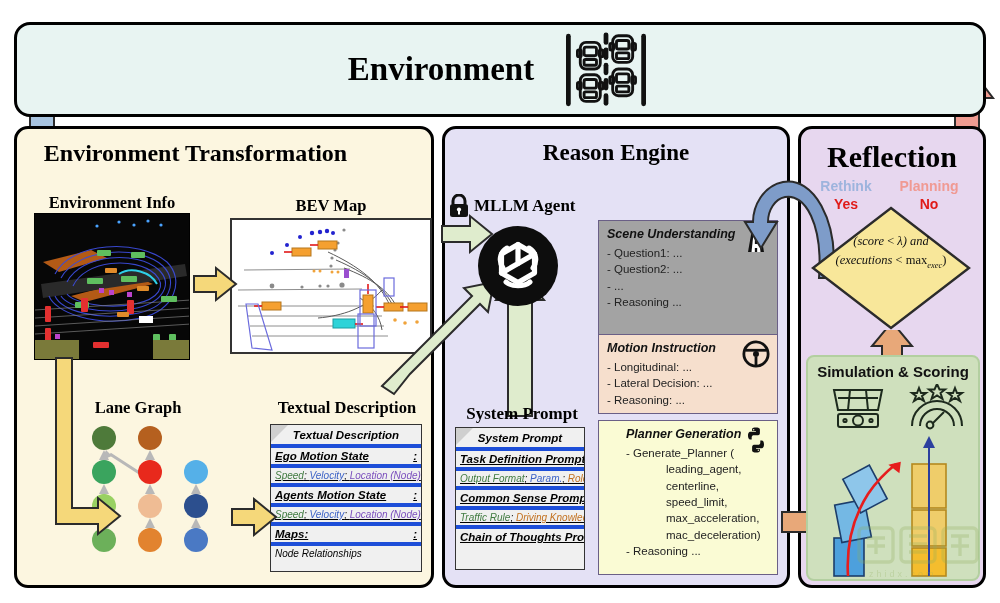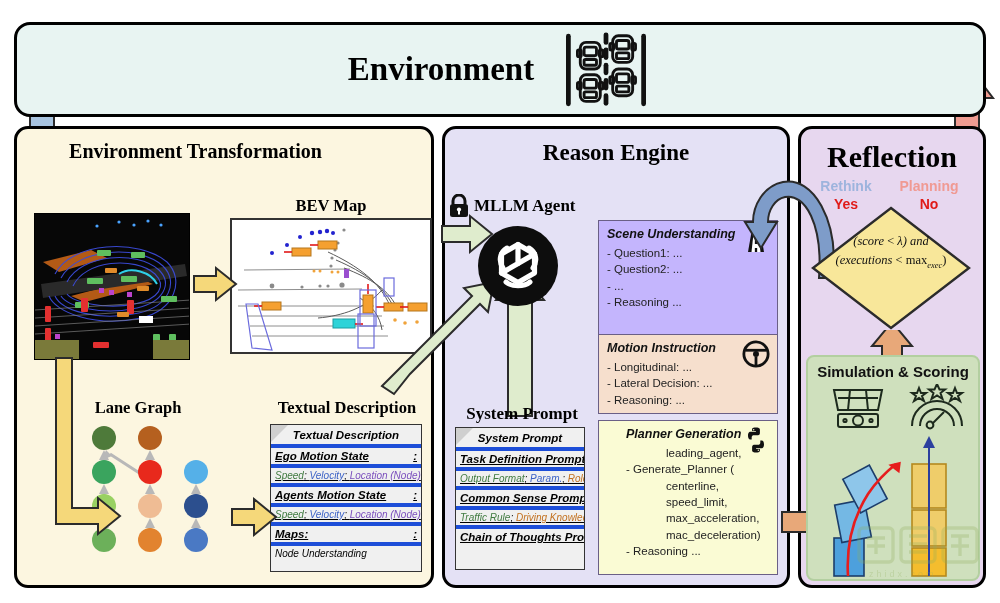--- a/index.html
+++ b/index.html
@@ -40,21 +40,21 @@
 
   #td-note{left:270px;top:424px;width:152px;height:148px;}
   #sp-note{left:455px;top:427px;width:130px;height:143px;}
 
   
   .cot{position:absolute;border:1.6px solid #6a5f86;box-sizing:border-box;padding:6px 8px;}
   .cot h4{margin:0 0 4px 0;font-family:"Liberation Sans",sans-serif;font-style:italic;
           font-weight:bold;font-size:12.5px;color:#111;}
   .cot .li{font-family:"Liberation Sans",sans-serif;font-size:11.5px;color:#222;line-height:1.42;white-space:nowrap;}
   .cot .li.ind{padding-left:40px;}
-  #cot-scene{left:598px;top:220px;width:180px;height:139px;background:#c4b5fd;}
+  #cot-scene{left:598px;top:220px;width:180px;height:139px;background:#a3a3a3;}
   #cot-motion{left:598px;top:334px;width:180px;height:80px;background:#f6dfcd;}
   #cot-planner{left:598px;top:420px;width:180px;height:155px;background:#fafbd4;padding-left:27px;}
   .cot-icon{position:absolute;right:7px;top:5px;width:28px;height:28px;}
 
   
   #rethink-label{position:absolute;left:806px;top:178px;width:80px;text-align:center;
      font-family:"Liberation Sans",sans-serif;font-weight:bold;font-size:14px;color:#9db4dd;}
   #yes-label{position:absolute;left:806px;top:196px;width:80px;text-align:center;
      font-family:"Liberation Sans",sans-serif;font-weight:bold;font-size:14px;color:#e01b18;}
   #planning-label{position:absolute;left:886px;top:178px;width:86px;text-align:center;
@@ -133,22 +133,23 @@
           <rect x="59" y="46" width="13" height="9" rx="2"></rect>
           <rect x="59" y="59" width="13" height="6" rx="1.5"></rect>
           <rect x="52" y="49" width="4" height="7" rx="1.5"></rect>
           <rect x="75" y="49" width="4" height="7" rx="1.5"></rect>
         </g>
       </svg>
     </div>
   </div>
 
   <div class="panel et-panel"></div>
-  <div class="sub-title" style="left:14px;top:140px;width:363px;font-size:20px;">Environment Transformation</div>
-
+  <div class="sub-title" style="left:14px;top:140px;width:363px;font-size:24px;">Environment Transformation</div>
+
+  <div class="sub-title" style="left:34px;top:193px;width:156px;">Environment Info</div>
   <div class="sub-title" style="left:230px;top:196px;width:202px;">BEV Map</div>
   <div class="sub-title" style="left:58px;top:398px;width:160px;">Lane Graph</div>
   <div class="sub-title" style="left:262px;top:398px;width:170px;">Textual Description</div>
 
   <div class="img-box" id="env-info-img">
     <svg width="156" height="147" viewBox="0 0 156 147">
       <rect width="156" height="147" fill="#070707"></rect>
       <g transform="translate(0,0)">
         <polygon points="8,48 56,36 72,44 24,58" fill="#b35a16"></polygon>
         <polygon points="36,82 104,64 118,70 50,88" fill="#b35a16"></polygon>
@@ -336,21 +337,21 @@
         <div class="note-row row-sub"><span style="color: rgb(63, 122, 63);">Speed</span><span style="color: rgb(17, 17, 17);">;  </span><span style="color: rgb(60, 98, 198);">Velocity</span><span style="color: rgb(17, 17, 17);">; </span><span style="color: rgb(123, 79, 189);">Location (Node)</span></div>
         <div class="note-row row-head">
           <span>Agents Motion State</span>
           <span>:</span>
         </div>
         <div class="note-row row-sub"><span style="color: rgb(63, 122, 63);">Speed</span><span style="color: rgb(17, 17, 17);">;  </span><span style="color: rgb(60, 98, 198);">Velocity</span><span style="color: rgb(17, 17, 17);">; </span><span style="color: rgb(123, 79, 189);">Location (Node)</span></div>
         <div class="note-row row-head">
           <span>Maps:</span>
           <span>:</span>
         </div>
-        <div class="note-row" style="font-style: italic; font-size: 10px;">Node Understanding</div>
+        <div class="note-row" style="font-style: italic; font-size: 10px;">Node Relationships</div>
       </div>
   </div>
 
   <svg class="abs" style="left:14px;top:126px;" width="420" height="462" viewBox="0 0 420 462">
 
     <g>
       <path d="M180 150 L202 150 L202 142 L222 158 L202 174 L202 166 L180 166 Z" fill="#f5d87a" stroke="#2b2b2b" stroke-width="2"></path>
     </g>
 
     <g>
@@ -445,22 +446,22 @@
     <svg class="cot-icon" viewBox="0 0 30 30">
       <circle cx="15" cy="15" r="13" fill="none" stroke="#111" stroke-width="3"></circle>
       <circle cx="15" cy="15" r="3.2" fill="#111"></circle>
       <path d="M3.5 11 H26.5" stroke="#111" stroke-width="3"></path>
       <path d="M15 18 V27" stroke="#111" stroke-width="3"></path>
     </svg>
   </div>
 
   <div class="cot" id="cot-planner">
     <h4>Planner Generation</h4>
+    <div class="li">- Generate_Planner (</div>
     <div class="li ind">leading_agent,</div>
-    <div class="li">- Generate_Planner (</div>
     <div class="li ind">centerline,</div>
     <div class="li ind">speed_limit,</div>
     <div class="li ind">max_acceleration,</div>
     <div class="li ind">mac_deceleration)</div>
     <div class="li">- Reasoning ...</div>
     <svg class="cot-icon" viewBox="0 0 28 28">
       <path d="M13.8 1.6 c-4 0-3.7 1.7-3.7 1.7 l0 1.8 3.8 0 0 .6 -5.3 0 c0 0-2.6-.3-2.6 3.8 0 4.1 2.3 4 2.3 4 l1.4 0 0-1.9 c0 0-.1-2.3 2.2-2.3 l3.8 0 c0 0 2.2 0 2.2-2.1 l0-3.6 c0 0 .3-2-4.1-2 z M11.7 3.1 a.7.7 0 1 1 0 1.4 .7.7 0 0 1 0-1.4 z" fill="#111"></path>
       <path d="M14.2 26.4 c4 0 3.7-1.7 3.7-1.7 l0-1.8 -3.8 0 0-.6 5.3 0 c0 0 2.6.3 2.6-3.8 0-4.1-2.3-4-2.3-4 l-1.4 0 0 1.9 c0 0 .1 2.3-2.2 2.3 l-3.8 0 c0 0-2.2 0-2.2 2.1 l0 3.6 c0 0-.3 2 4.1 2 z M16.3 24.9 a.7.7 0 1 1 0-1.4 .7.7 0 0 1 0 1.4 z" fill="#111"></path>
     </svg>
   </div>

